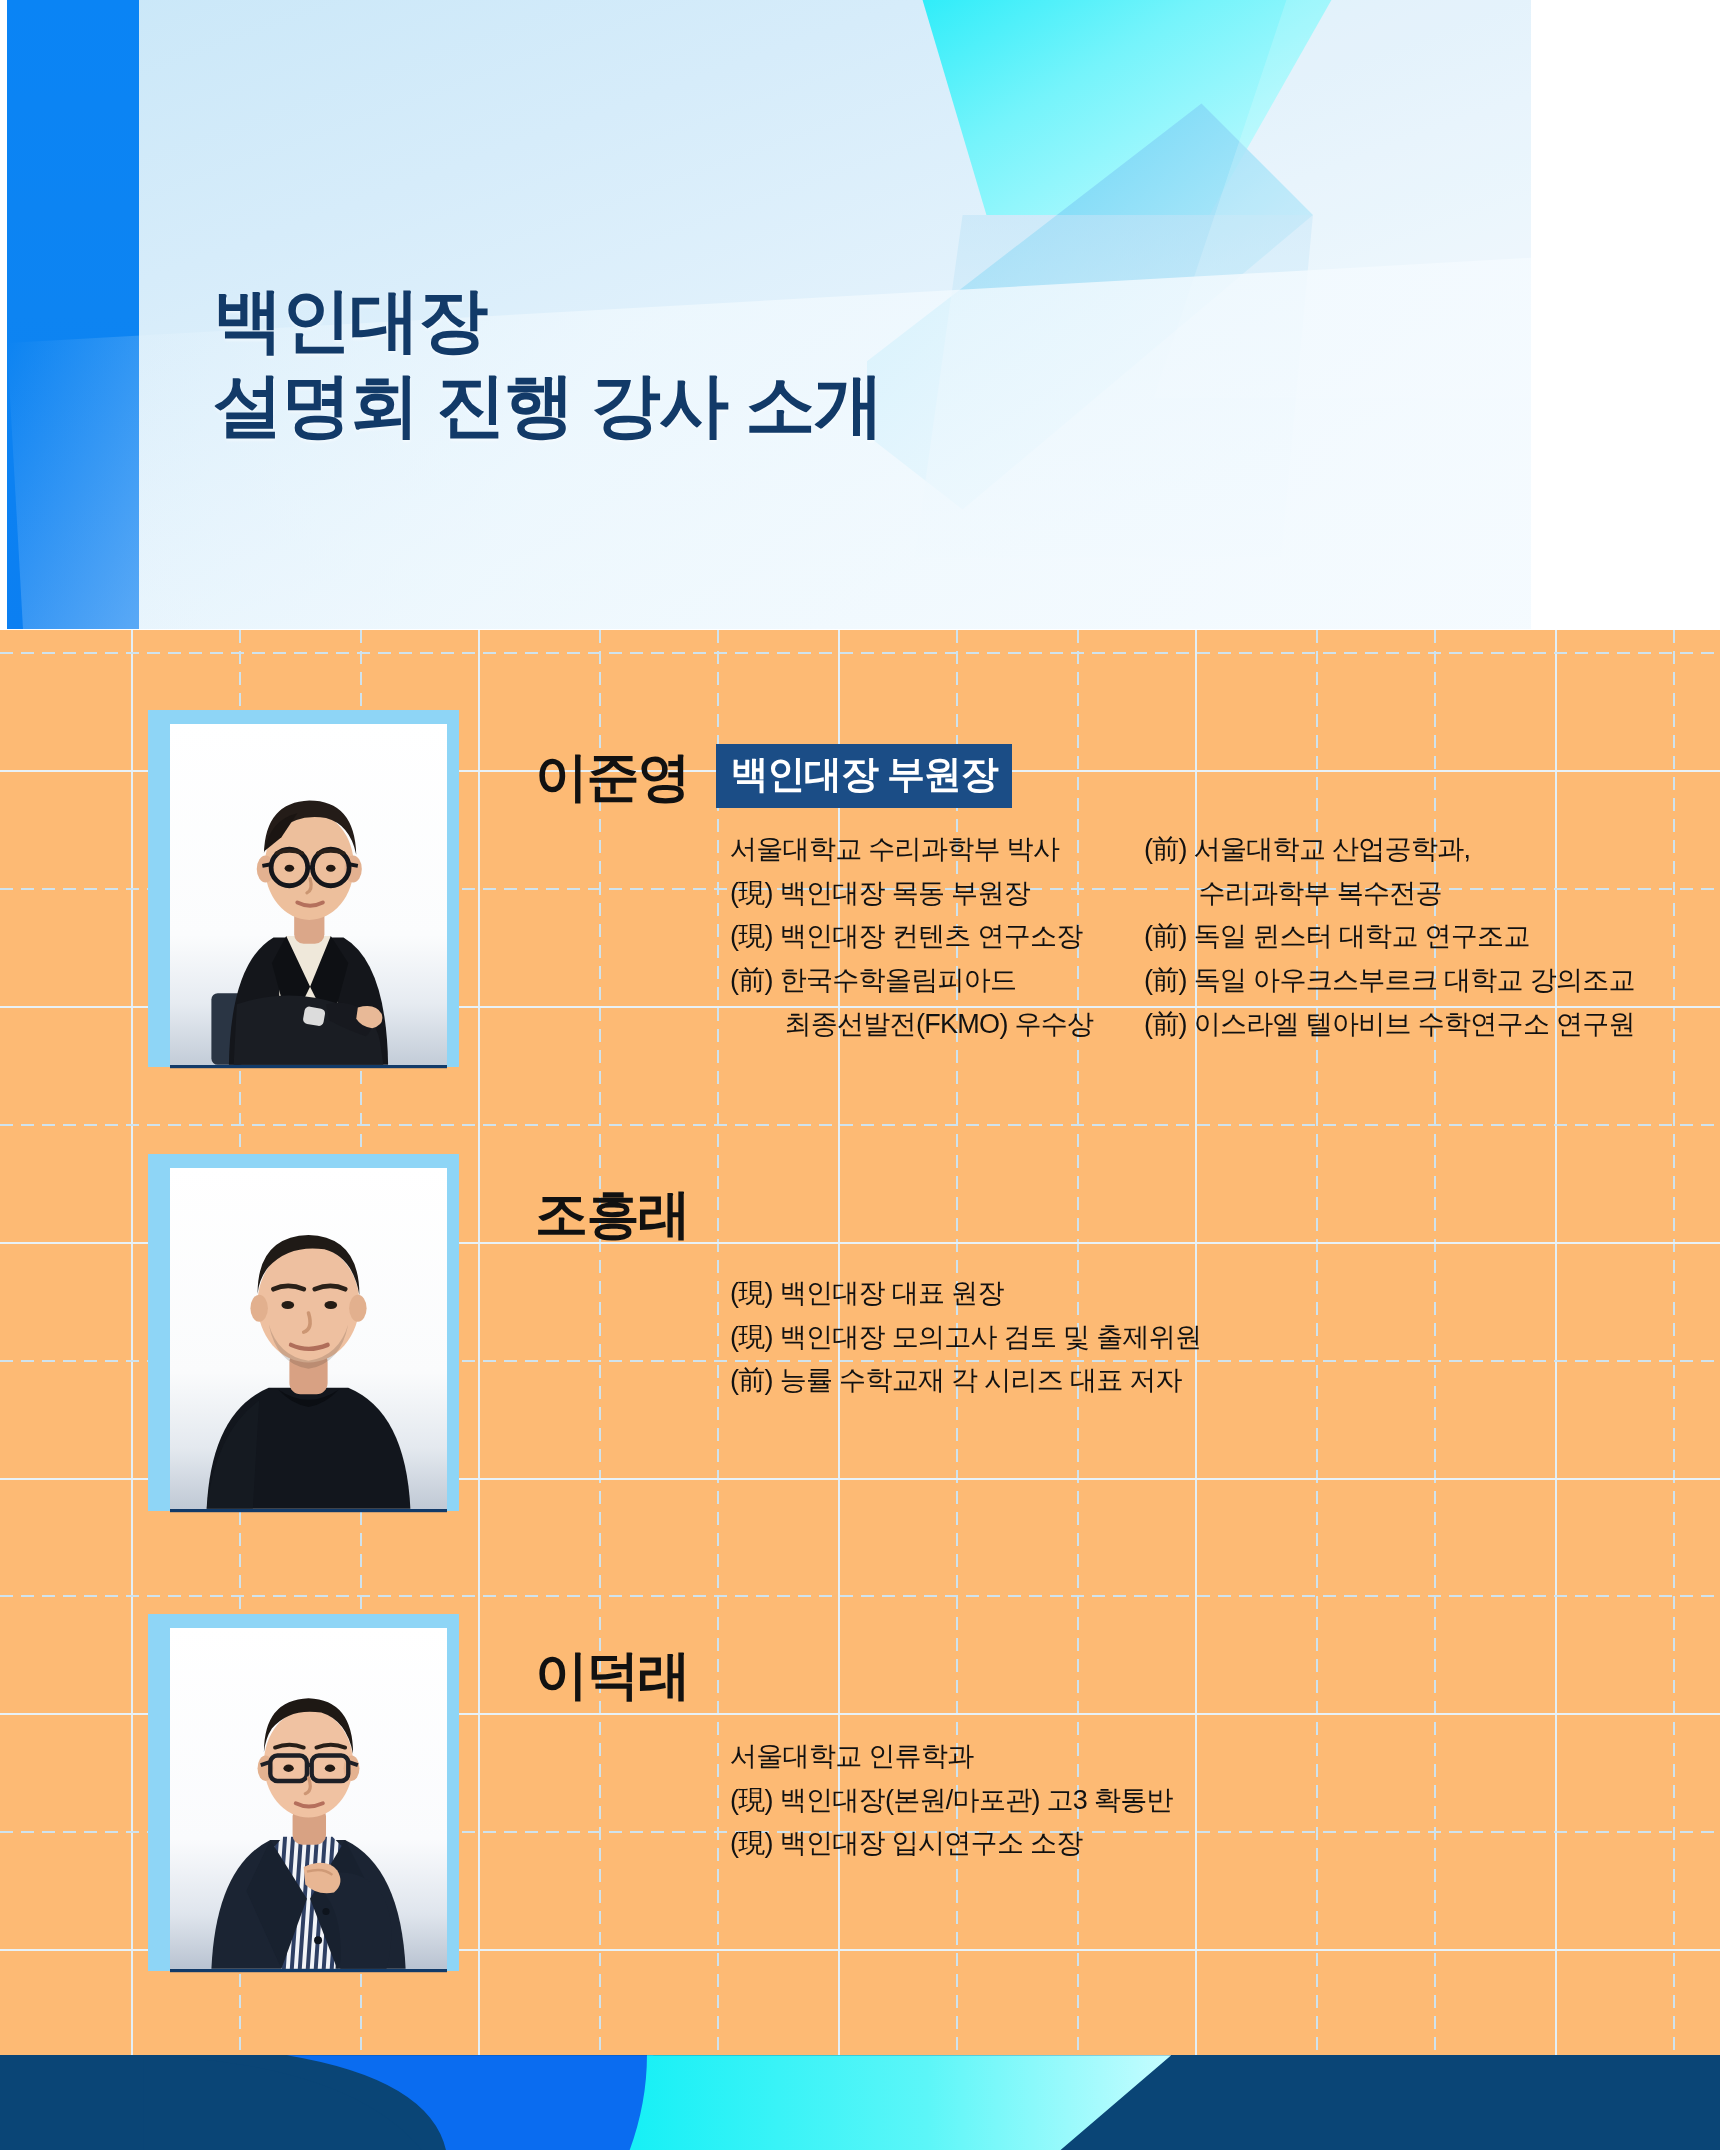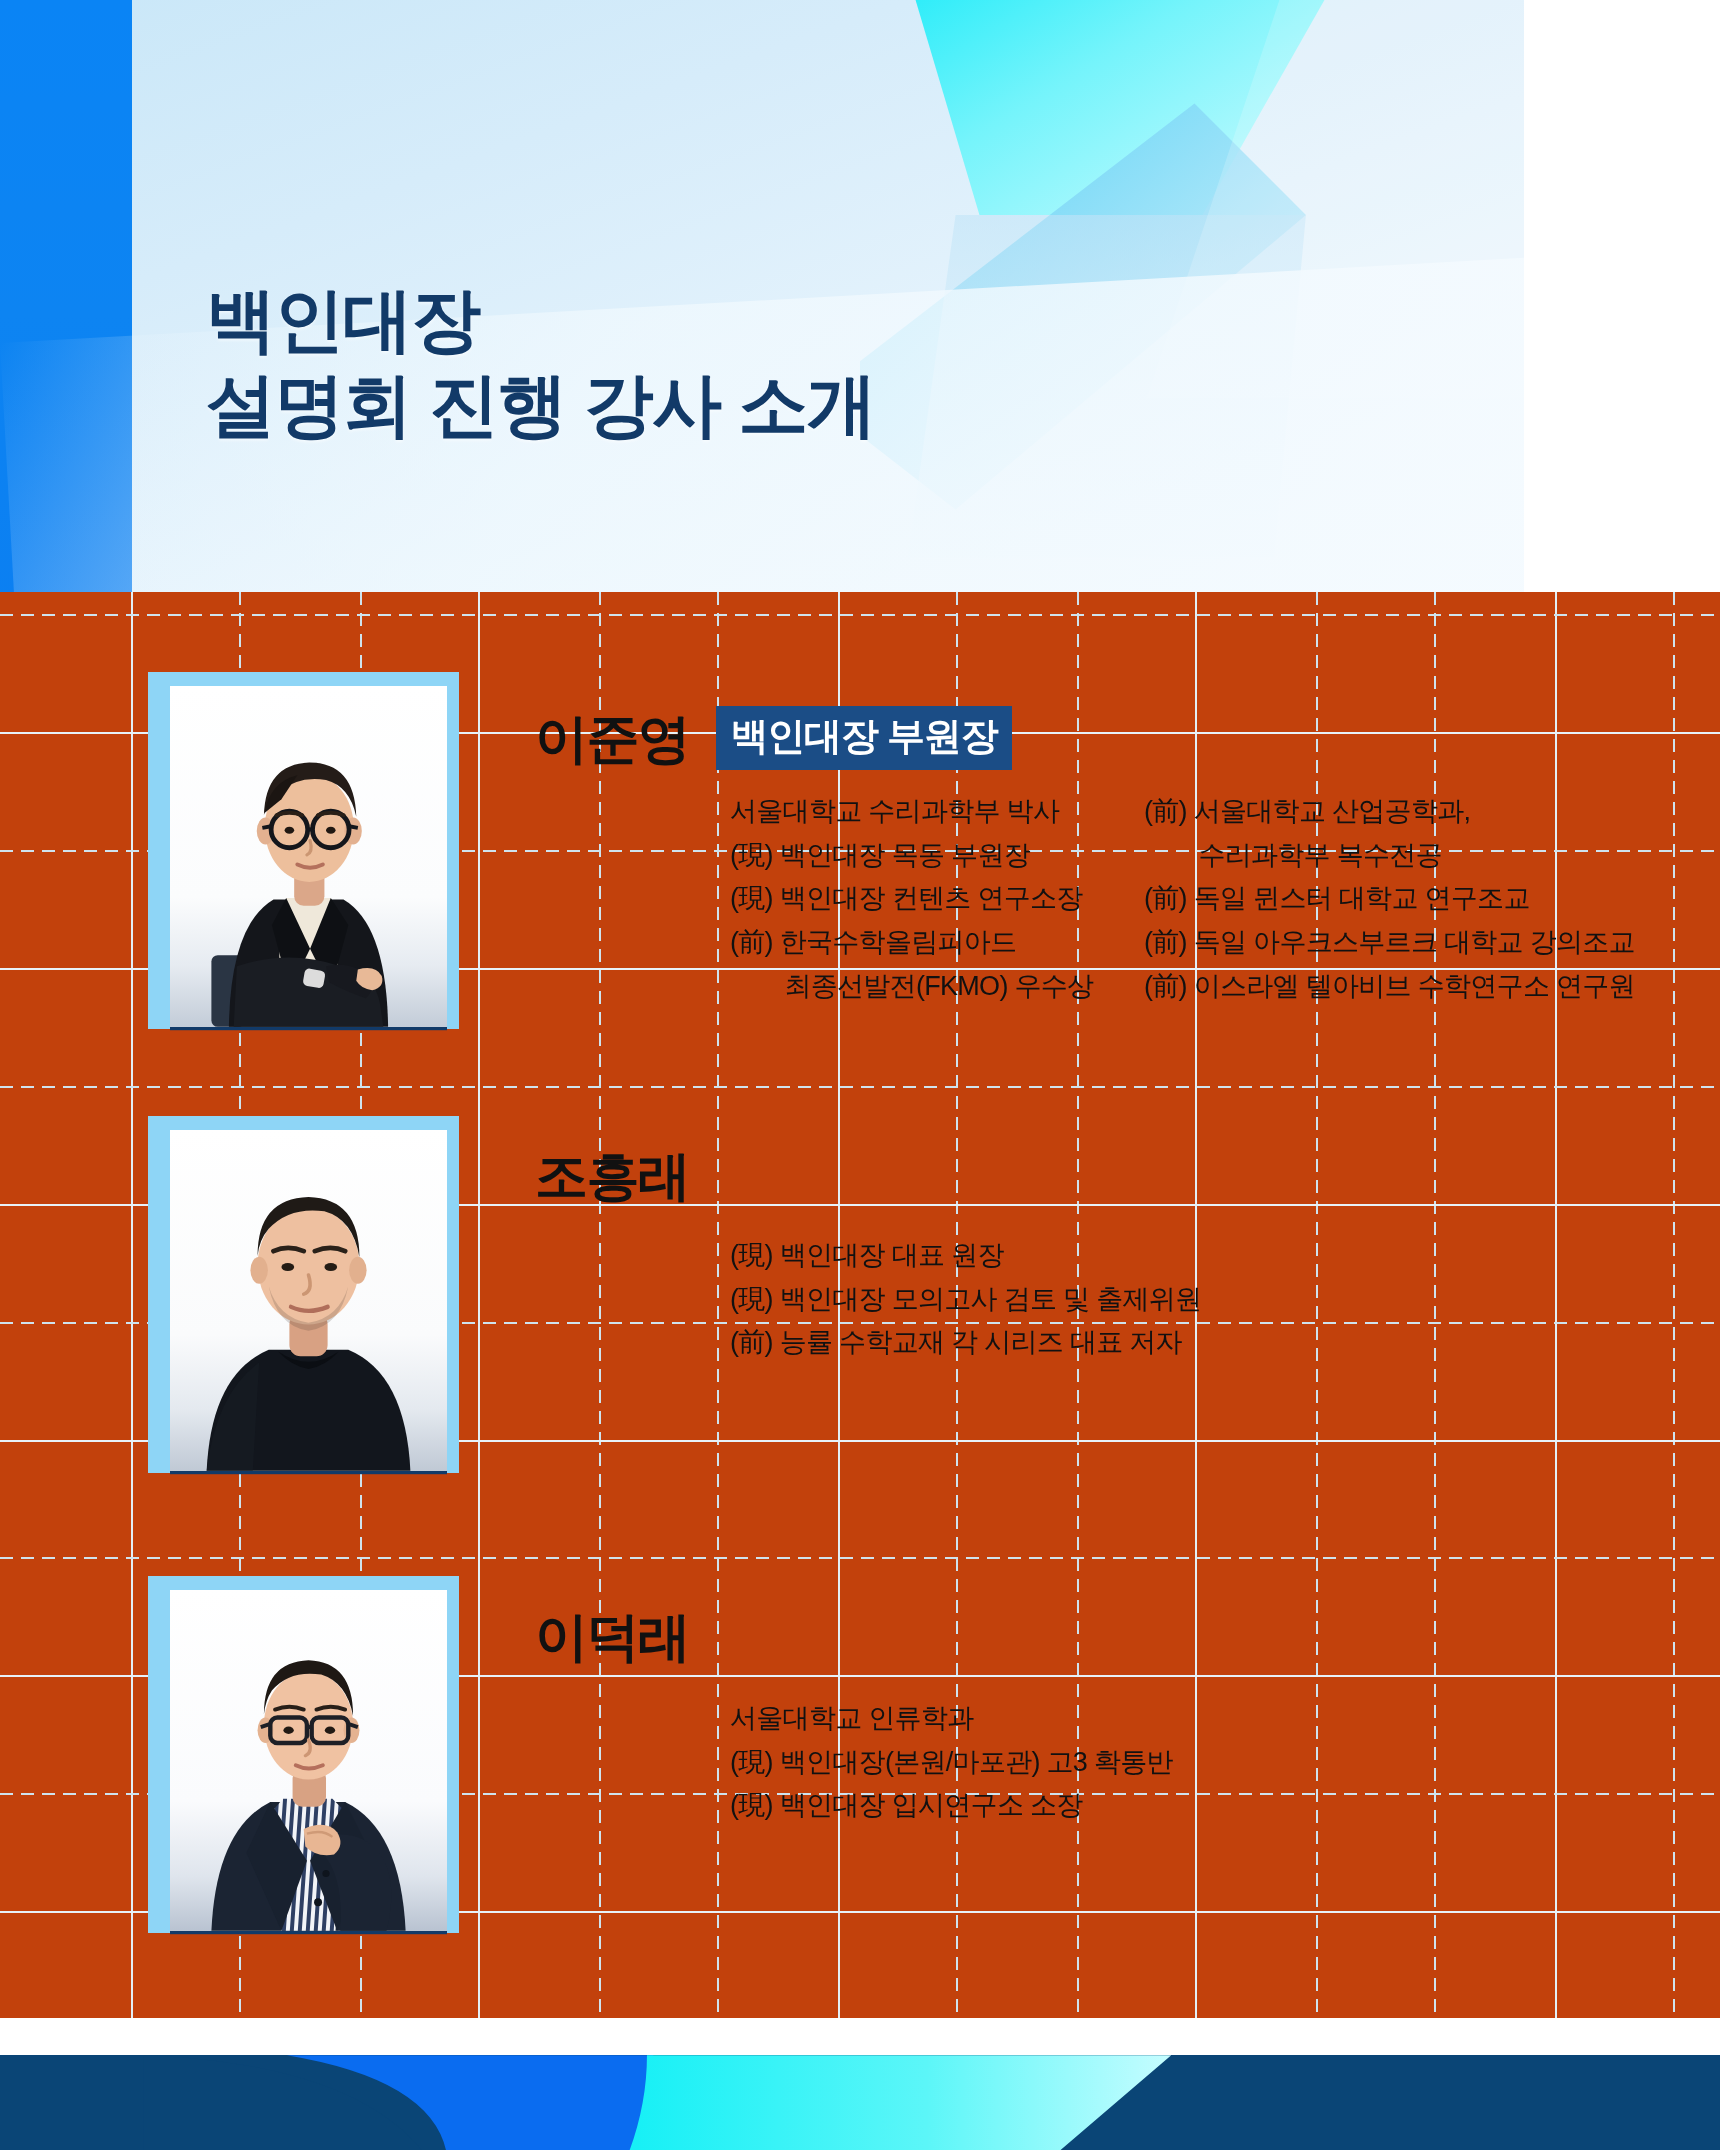--- a/index.html
+++ b/index.html
@@ -12,21 +12,21 @@
     height: 2151px;
     position: relative;
     overflow: hidden;
     font-family: "Liberation Sans", "DejaVu Sans", sans-serif;
     -webkit-font-smoothing: antialiased;
   }
 
   
   .header {
     position: absolute;
-    left: 0; top: 0;
+    left: 7px; top: 0;
     width: 1524px;
     height: 629px;
     overflow: hidden;
     background: linear-gradient(160deg, #c9e7f8 0%, #d6ecfa 28%, #e3f2fc 55%, #eef7fd 78%, #f4fbfe 100%);
   }
   
   .header-left-bar {
     position: absolute;
     left: 0; top: 0;
     width: 132px;
@@ -61,24 +61,24 @@
     line-height: 1.22;
     letter-spacing: -1.6px;
     white-space: pre-line;
     text-shadow: 0 1.6px 3.2px rgba(255,255,255,0.55);
     z-index: 6;
   }
 
   
   .body-area {
     position: absolute;
-    left: 0; top: 592px;
+    left: 0; top: 630px;
     width: 1721px;
     height: 1426px;
-    background: #c2410c;
+    background: #fdba74;
     overflow: hidden;
   }
   .grid-layer {
     position: absolute;
     left: 127px; top: 20px;
     width: 1561px; height: 1386px;
     background-image:
       repeating-linear-gradient(to right,
         #dbe9f1 0px, #dbe9f1 11px, rgba(0,0,0,0) 11px, rgba(0,0,0,0) 24px),
       repeating-linear-gradient(to bottom,

